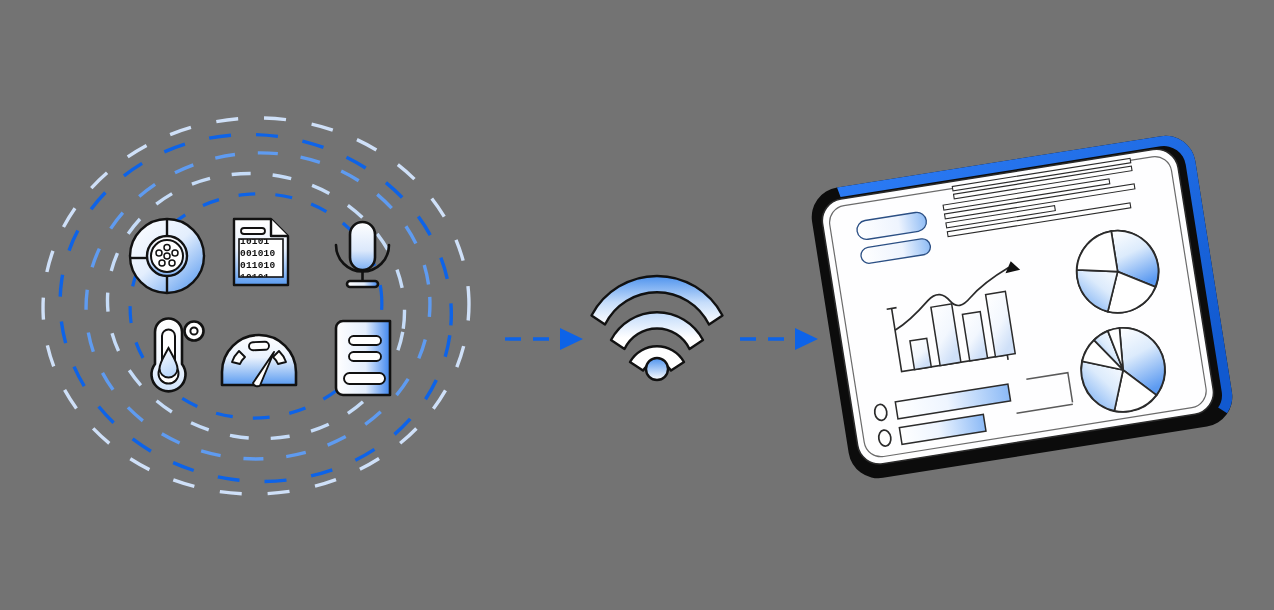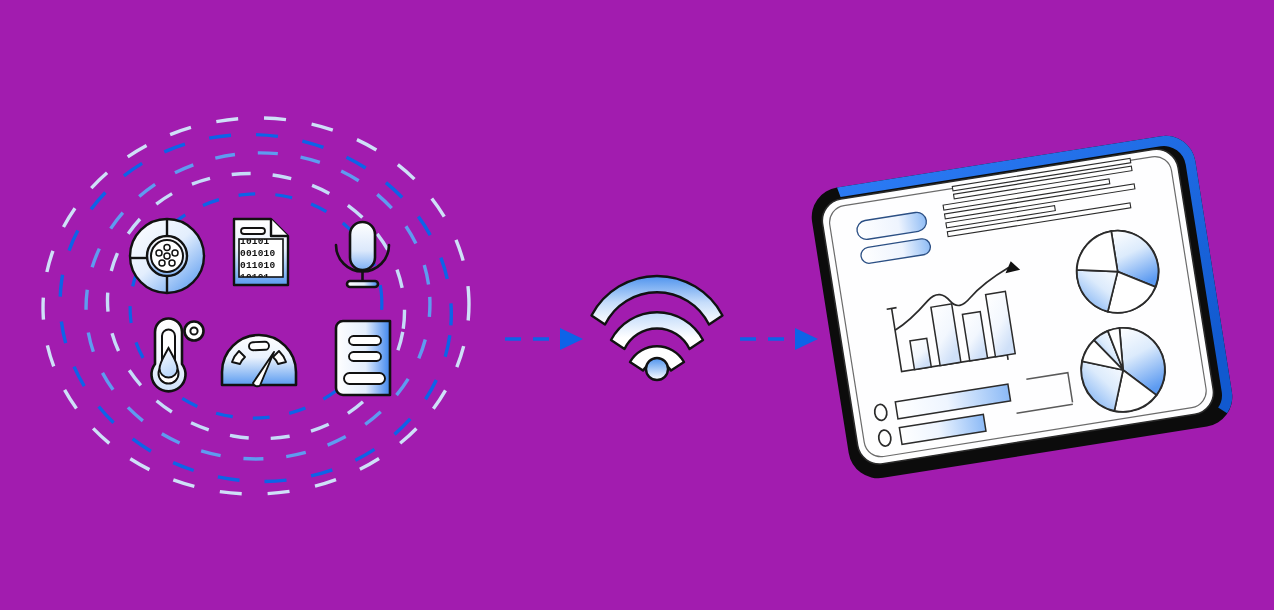--- a/index.html
+++ b/index.html
@@ -1,19 +1,19 @@
 <!DOCTYPE html>
 <html><head>
 <meta charset="utf-8">
 <title>IoT Data Flow Illustration</title>
 <style>
   html,body{margin:0;padding:0;background:#ffffff;}
   body{width:1274px;height:610px;overflow:hidden;
        font-family:"Liberation Sans", sans-serif;}
-  #stage{position:relative;width:1274px;height:610px;background:#a21caf;}
+  #stage{position:relative;width:1274px;height:610px;background:#737373;}
   #stage > svg{position:absolute;left:0;top:0;}
 </style>
 </head>
 <body>
 
 <div id="stage">
 
   <svg width="1274" height="610" viewBox="0 0 1274 610" xmlns="http://www.w3.org/2000/svg">
     <defs>
       <linearGradient id="gBlueV" x1="0" y1="0" x2="0" y2="1">

